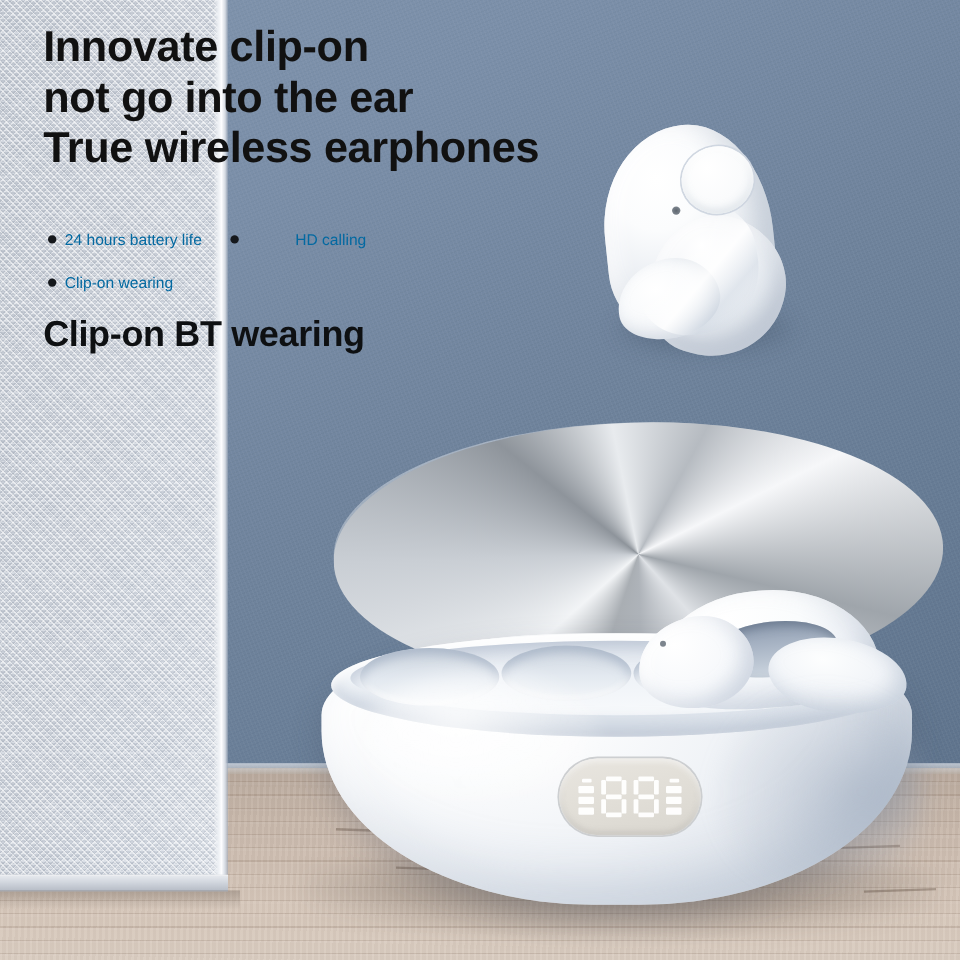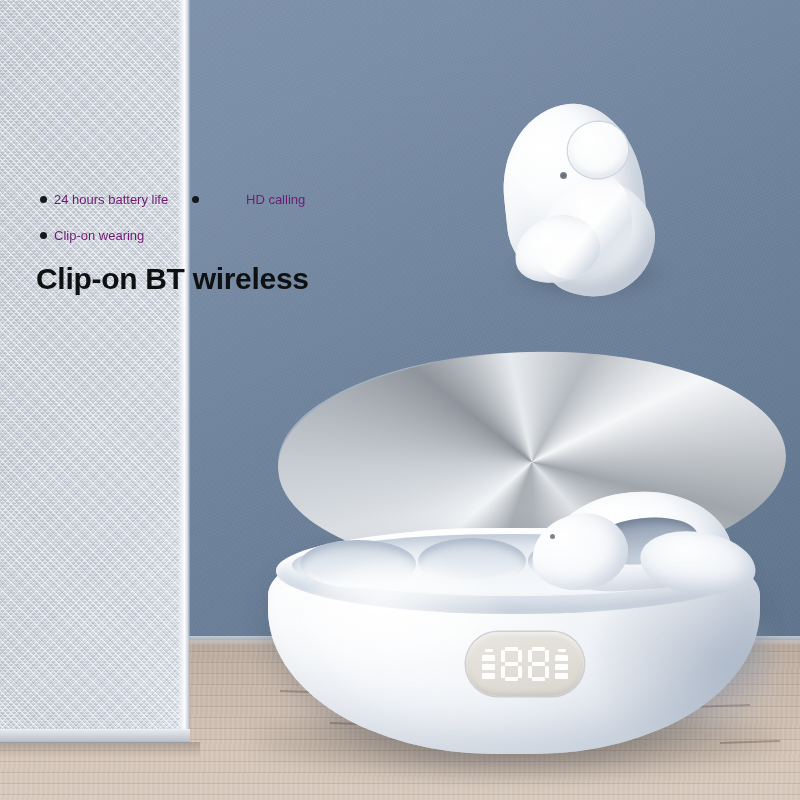--- a/index.html
+++ b/index.html
@@ -77,21 +77,21 @@
     position:absolute;left:36px;top:18px;width:520px;
     font-size:36px;line-height:42px;font-weight:bold;color:#111;
     letter-spacing:-.3px;
   }
   .headline .hl{display:block;white-space:nowrap;}
 
   .features{position:absolute;left:40px;top:192px;width:330px;}
   .feat-row{position:relative;height:36px;}
   .feat{
     position:absolute;display:flex;align-items:center;gap:7px;
-    font-size:13px;color:#701a75;font-weight:500;white-space:nowrap;
+    font-size:13px;color:#0369a1;font-weight:500;white-space:nowrap;
   }
   .feat .dot{width:7px;height:7px;border-radius:50%;background:#15181c;flex:0 0 auto;}
   .f-a{left:0;top:0;}
   .f-b{left:152px;top:0;gap:47px;}
   .f-c{left:0;top:0;}
 
   .subhead{
     position:absolute;left:36px;top:262px;
     font-size:30px;font-weight:bold;color:#0e1012;letter-spacing:-.3px;
     white-space:nowrap;
@@ -390,35 +390,40 @@
         <i class="sg"></i>
     </div>
     <div class="batt">
       <span class="cap"></span>
       <span class="bar"></span>
       <span class="bar"></span>
       <span class="bar"></span>
     </div>
   </div>
 
+  <div class="headline">
+    <span class="hl">Innovate clip-on</span>
+    <span class="hl">not go into the ear</span>
+    <span class="hl">True wireless earphones</span>
+  </div>
 
   <div class="features">
     <div class="feat-row">
       <div class="feat f-a">
         <span class="dot"></span>
         <span>24 hours battery life</span>
       </div>
       <div class="feat f-b">
         <span class="dot"></span>
         <span>HD calling</span>
       </div>
     </div>
     <div class="feat-row">
       <div class="feat f-c">
         <span class="dot"></span>
         <span>Clip-on wearing</span>
       </div>
     </div>
   </div>
 
-  <div class="subhead">Clip-on BT wireless</div>
+  <div class="subhead">Clip-on BT wearing</div>
 
 </div>
 
 </body></html>

